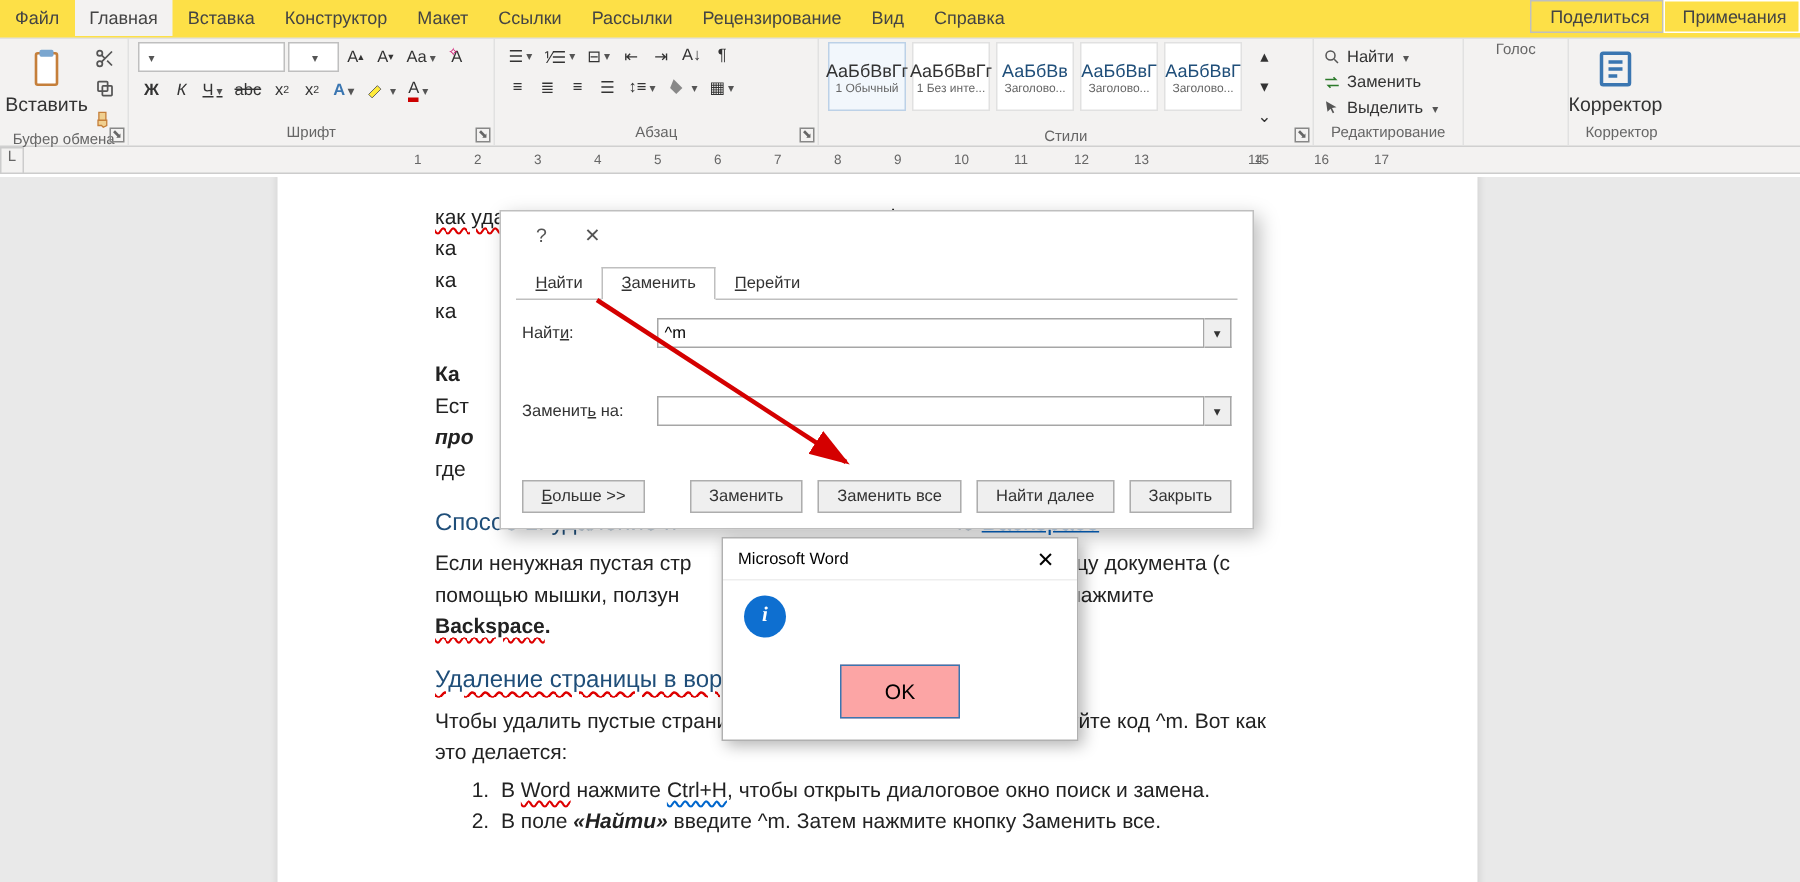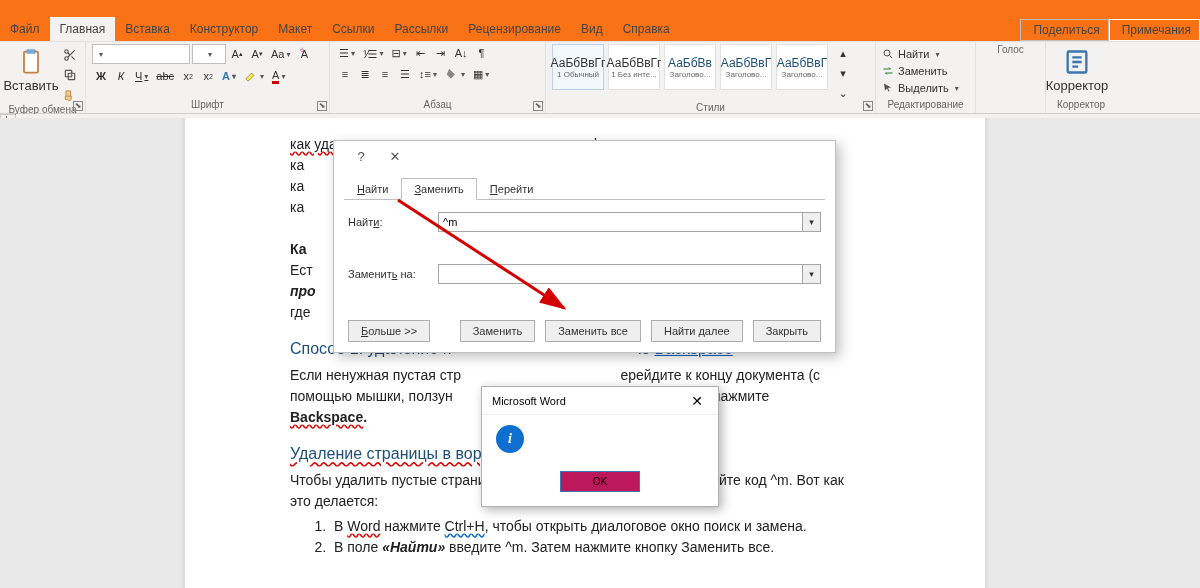--- a/index.html
+++ b/index.html
@@ -1,19 +1,19 @@
 <!DOCTYPE html>
 <html><head>
 <meta charset="utf-8">
 <style>
 * { box-sizing: border-box; margin: 0; padding: 0; font-family: "Segoe UI", Arial, sans-serif; }
 body { background: #fff; width: 1200px; height: 588px; overflow: hidden; position: relative; }
 
 
-.menubar { display: flex; align-items: flex-end; height: 42px; background: #f97316; border-bottom: 1px solid #e1e1e1; font-size: 12px; }
+.menubar { display: flex; align-items: flex-start; height: 26px; background: #fde047; border-bottom: 1px solid #e1e1e1; font-size: 12px; }
 .menubar .tab { padding: 5px 10px; color: #444; cursor: pointer; }
 .menubar .tab.active { background: #f3f2f1; position: relative; }
 .menubar .spacer { flex: 1; }
 .menubar .rbtn { display: inline-flex; align-items: center; gap: 4px; padding: 3px 8px; border: 1px solid #fff; color: #444; font-size: 12px; }
 .menubar .rbtn.outline { border: 1px solid #bfbfbf; }
 
 
 .ribbon { display: flex; height: 72px; background: #f3f2f1; border-bottom: 1px solid #d0d0d0; }
 .group { display: flex; flex-direction: column; justify-content: space-between; padding: 2px 6px; border-right: 1px solid #e1e1e1; position: relative; }
 .group-label { font-size: 10px; color: #666; text-align: center; padding-bottom: 1px; }
@@ -73,28 +73,28 @@
 .dlg .frow input { flex: 1; height: 20px; border: 1px solid #a6a6a6; padding: 0 4px; font-size: 11px; }
 .dlg .frow .ddbtn { width: 18px; height: 20px; border: 1px solid #a6a6a6; border-left: none; background: #efefef; font-size: 9px; display: inline-flex; align-items: center; justify-content: center; }
 .dlg .btns { display: flex; gap: 10px; padding: 10px 14px; align-items: center; }
 .wbutton { height: 22px; padding: 0 12px; background: #efefef; border: 1px solid #adadad; font-size: 11px; color: #333; }
 
 
 .hl-red { position: absolute; border: 2px solid #d40000; }
 .arrow { position: absolute; z-index: 12; }
 
 
-.msg { position: absolute; left: 481px; top: 358px; width: 238px; background: #fff; border: 1px solid #b0b0b0; box-shadow: 3px 3px 10px rgba(0,0,0,.3); z-index: 20; font-size: 11px; margin-top: 28px; }
+.msg { position: absolute; left: 481px; top: 358px; width: 238px; background: #fff; border: 1px solid #b0b0b0; box-shadow: 3px 3px 10px rgba(0,0,0,.3); z-index: 20; font-size: 11px; }
 .msg .titlebar { display: flex; align-items: center; height: 28px; padding: 0 6px 0 10px; border-bottom: 1px solid #eee; }
 .msg .titlebar .t { flex: 1; }
 .msg .titlebar .wbtn { width: 30px; text-align: center; font-size: 14px; }
 .msg .mbody { display: flex; align-items: center; gap: 12px; padding: 10px 14px; }
 .msg .micon { width: 28px; height: 28px; border-radius: 50%; background: #0e6fd0; color: #fff; font-weight: bold; font-style: italic; display: flex; align-items: center; justify-content: center; font-size: 14px; font-family: Georgia, serif; }
 .msg .mbtns { display: flex; justify-content: center; padding: 8px 0 14px 0; }
-.msg .okbtn { width: 80px; height: 21px; background: #be185d; border: 1px solid #3a76b1; font-size: 10px; }
+.msg .okbtn { width: 80px; height: 36px; background: #fca5a5; border: 1px solid #3a76b1; font-size: 14px; }
 
 </style>
 </head>
 <body>
 
 <div class="menubar">
   <span class="tab">Файл</span>
   <span class="tab active">Главная</span>
   <span class="tab">Вставка</span>
   <span class="tab">Конструктор</span>

